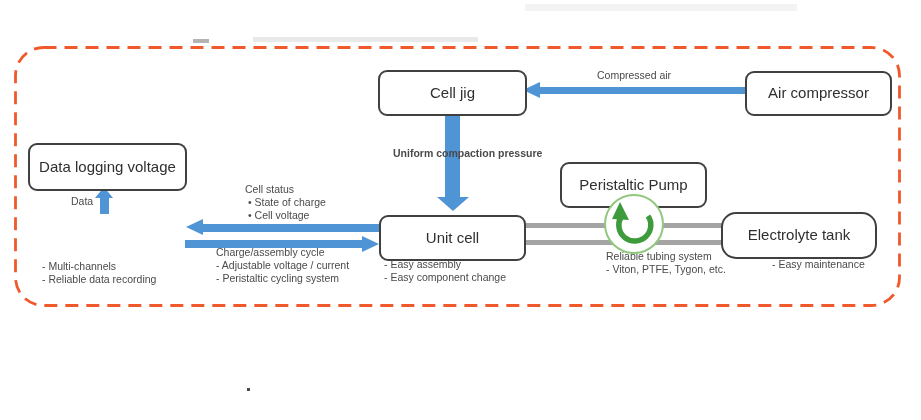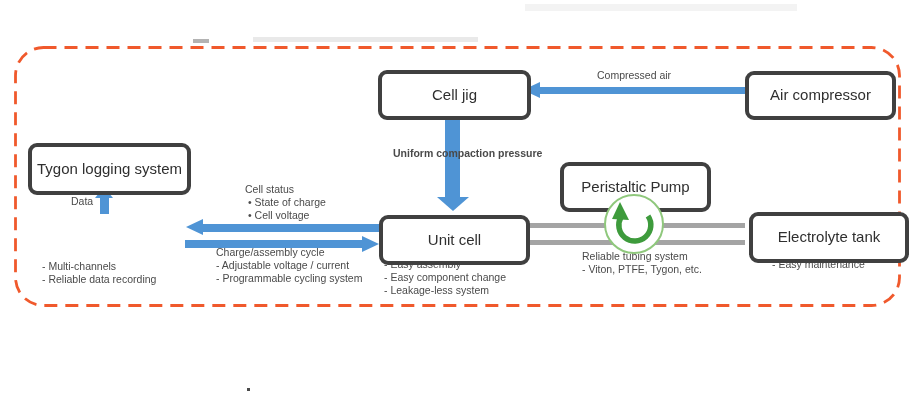--- a/index.html
+++ b/index.html
@@ -1,18 +1,18 @@
 <!DOCTYPE html>
 <html><head>
 <meta charset="utf-8">
 <style>
   html,body{margin:0;padding:0;background:#fff;}
   .canvas{position:relative;width:921px;height:420px;background:#ffffff;overflow:hidden;
           font-family:"Liberation Sans", sans-serif;}
-  .box{position:absolute;background:#fff;border:4px solid #404040;border-radius:9px;
+  .box{position:absolute;background:#fff;border:2px solid #404040;border-radius:9px;
        display:flex;align-items:center;justify-content:center;text-align:center;
        font-size:15px;color:#2f2f2f;line-height:1.12;z-index:4;}
   .lbl{position:absolute;font-size:10.5px;color:#4a4a4a;white-space:nowrap;z-index:3;}
   .lblblock{position:absolute;font-size:10.5px;color:#4a4a4a;white-space:nowrap;
             line-height:13px;z-index:3;}
   .shaft{position:absolute;background:#4f94d5;z-index:2;}
   .tube{position:absolute;background:#a4a4a4;height:4.5px;z-index:1;}
   .tri{position:absolute;width:0;height:0;z-index:2;}
   .tri-left{border-top:8.5px solid transparent;border-bottom:8.5px solid transparent;
             border-right:17px solid #4f94d5;}
@@ -50,74 +50,73 @@
 
   <div class="lblblock" style="left:245px;top:183px;">
     <div>Cell status</div>
     <div style="padding-left:3px;">• State of charge</div>
     <div style="padding-left:3px;">• Cell voltage</div>
   </div>
 
   <div class="lblblock" style="left:216px;top:246px;">
     <div>Charge/assembly cycle</div>
     <div>- Adjustable voltage / current</div>
-    <div>- Programmable cycling system</div>
+    <div>- Peristaltic cycling system</div>
   </div>
 
-  <div class="lblblock" style="left:582px;top:250px;line-height:12.5px;">
+  <div class="lblblock" style="left:606px;top:250px;line-height:12.5px;">
     <div>Reliable tubing system</div>
     <div>- Viton, PTFE, Tygon, etc.</div>
   </div>
 
   <div class="lblblock" style="left:42px;top:260px;line-height:12.5px;">
     <div>- Multi-channels</div>
     <div>- Reliable data recording</div>
   </div>
 
   <div class="lblblock" style="left:384px;top:258px;">
     <div>- Easy assembly</div>
     <div>- Easy component change</div>
-    <div>- Leakage-less system</div>
   </div>
 
   <div class="lbl" style="left:772px;top:258px;">- Easy maintenance</div>
 
   <div class="shaft" style="left:540px;top:87px;width:205px;height:7px;"></div>
   <div class="tri tri-left" style="left:523px;top:82px;"></div>
 
   <div class="shaft" style="left:445px;top:112px;width:15px;height:86px;"></div>
   <div class="tri tri-down" style="left:437px;top:197px;"></div>
 
   <div class="tri tri-up" style="left:95px;top:187px;"></div>
   <div class="shaft" style="left:100px;top:197px;width:9px;height:17px;"></div>
 
   <div class="tri tri-left" style="left:186px;top:219px;"></div>
   <div class="shaft" style="left:202px;top:224px;width:177px;height:7.5px;"></div>
 
   <div class="shaft" style="left:185px;top:240px;width:178px;height:7.5px;"></div>
   <div class="tri tri-right" style="left:362px;top:236px;"></div>
 
   <div class="box" style="left:28px;top:143px;width:155px;height:44px;">
-    <span>Tygon logging system</span>
+    <span>Data logging voltage</span>
   </div>
 
 
   <div class="box" style="left:378px;top:70px;width:145px;height:42px;">
     <span>Cell jig</span>
   </div>
 
   <div class="box" style="left:379px;top:215px;width:143px;height:42px;">
     <span>Unit cell</span>
   </div>
 
   <div class="box" style="left:560px;top:162px;width:143px;height:42px;">
     <span>Peristaltic Pump</span>
   </div>
 
-  <div class="box" style="left:749px;top:212px;width:152px;height:43px;">
+  <div class="box" style="left:721px;top:212px;width:152px;height:43px;border-radius:15px;">
     <span>Electrolyte tank</span>
   </div>
 
   <div class="box" style="left:745px;top:71px;width:143px;height:41px;">
     <span>Air compressor</span>
   </div>
 
   <div class="pump-circle">
     <svg width="56" height="56" viewBox="0 0 56 56">
       <path d="M 42 20 A 16 16 0 1 1 15 21" fill="none" stroke="#3e9b3c" stroke-width="5.5"></path>

